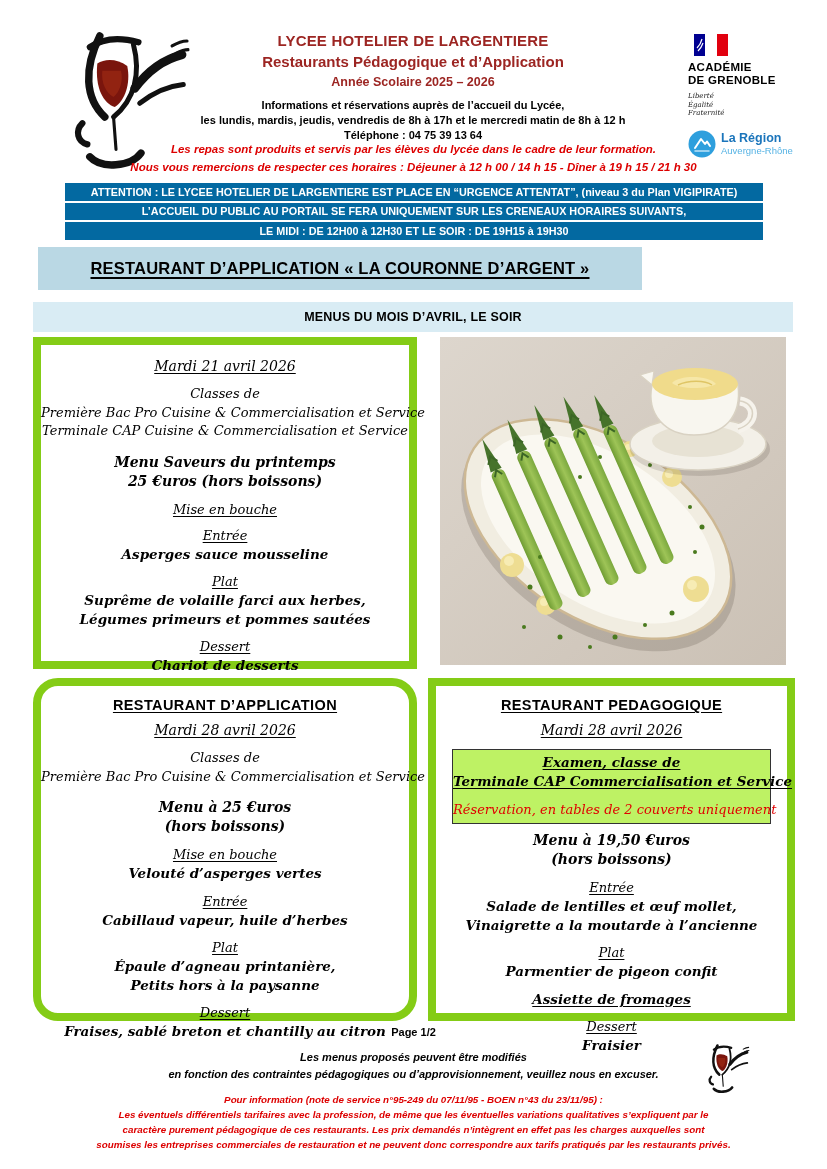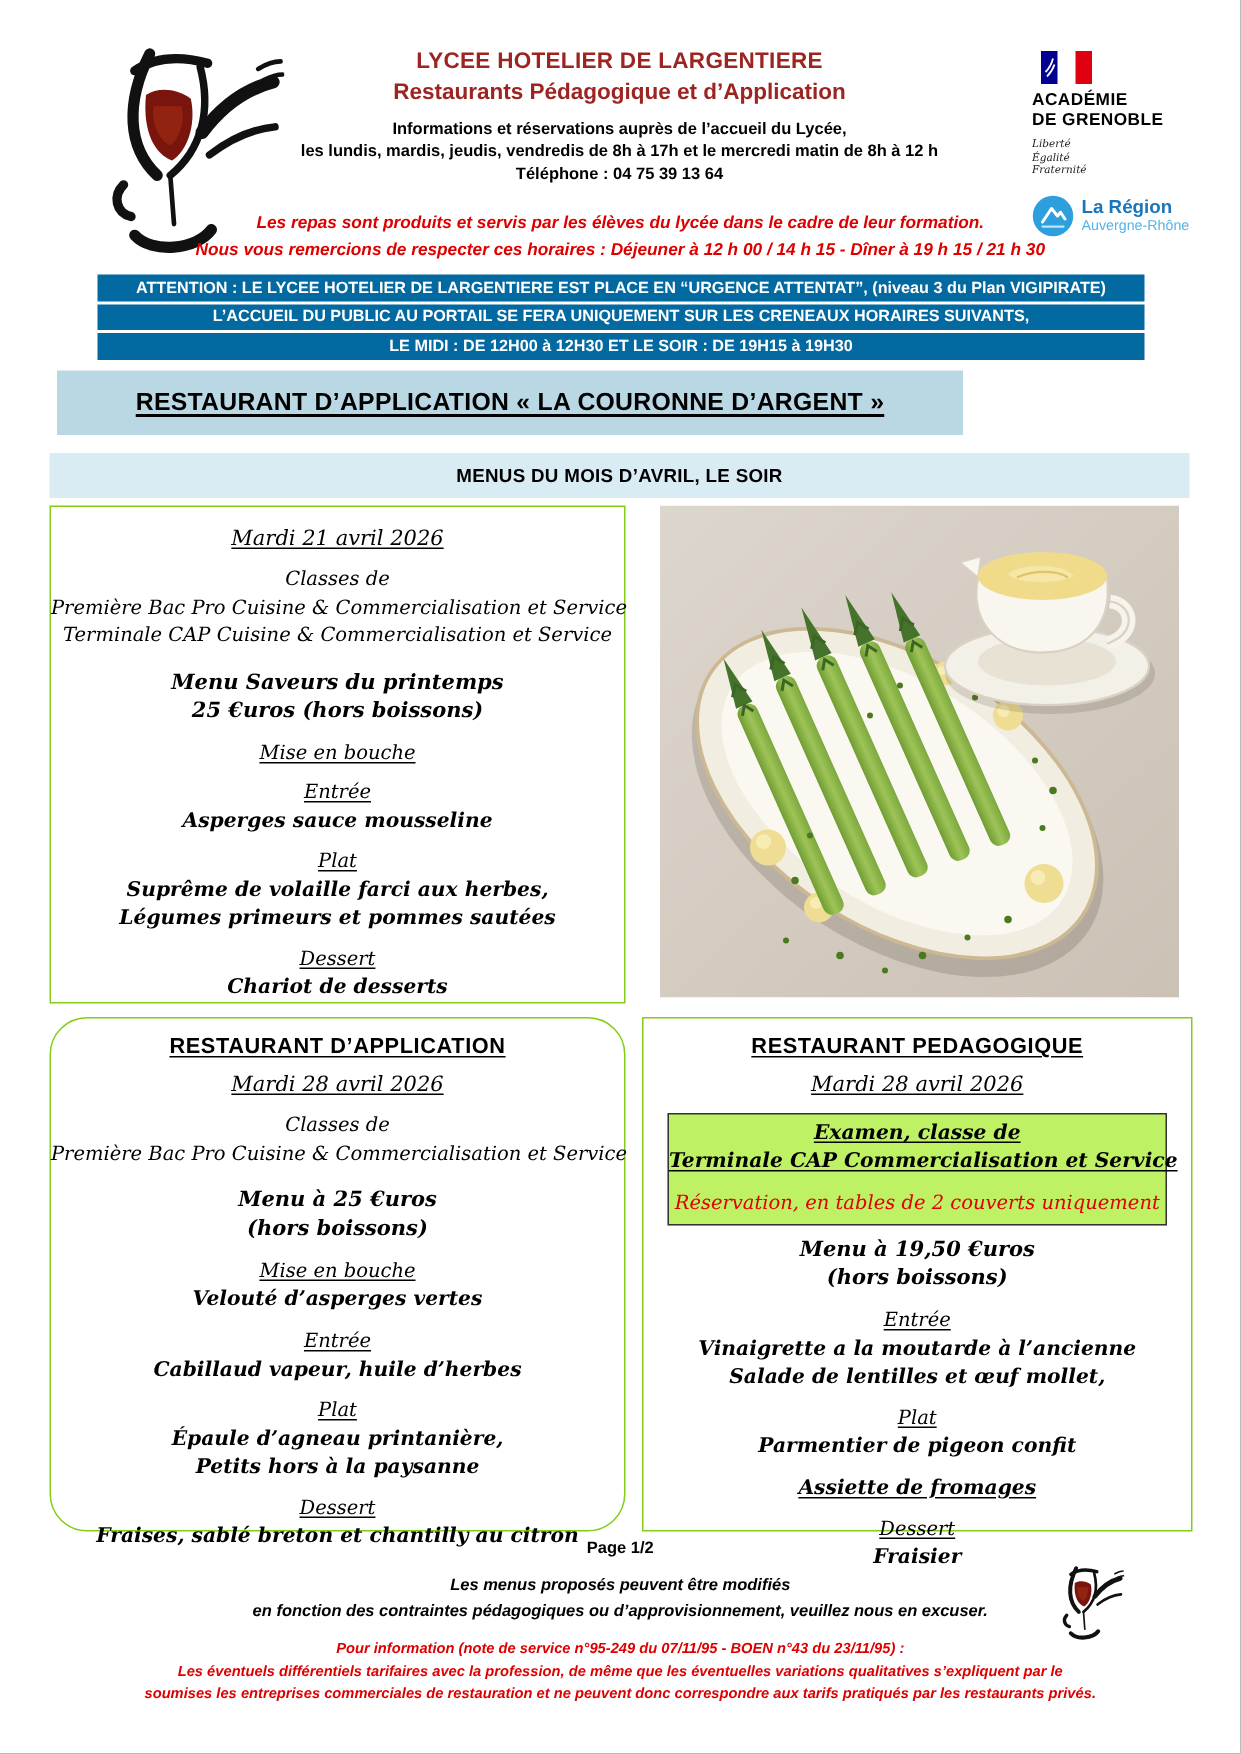--- a/index.html
+++ b/index.html
@@ -42,21 +42,21 @@
   
   .banner-title { position:absolute; left:38px; top:247px; width:604px; height:43px;
                   background:#bad8e4; display:flex; align-items:center; justify-content:center;
                   font-size:16.5px; font-weight:bold; text-decoration:underline;
                   text-underline-offset:3px; text-decoration-thickness:2px; letter-spacing:.2px; }
   .banner-sub { position:absolute; left:33px; top:302px; width:760px; height:30px;
                 background:#d9ecf4; display:flex; align-items:center; justify-content:center;
                 font-size:12.5px; font-weight:bold; letter-spacing:.2px; }
 
   
-  .menu-box { position:absolute; background:#fff; border:1px solid #84cc16; text-align:center;
+  .menu-box { position:absolute; background:#fff; border:8px solid #84cc16; text-align:center;
               font-family:"DejaVu Serif", serif; }
   .box-1 { left:33px;  top:337px; width:384px; height:332px; padding-top:13px; }
   .box-2 { left:33px;  top:678px; width:384px; height:343px; padding-top:11px;border-radius:25px; }
   .box-3 { left:428px; top:678px; width:367px; height:343px; padding-top:11px; }
 
   .m-title  { font-family:"Liberation Sans", sans-serif; font-size:14.5px; font-weight:bold;
               text-decoration:underline; text-underline-offset:2px; letter-spacing:.4px; margin-bottom:9px; }
   .m-date   { font-style:italic; font-size:14px; text-decoration:underline; text-underline-offset:2px; margin-bottom:11px; }
   .m-classes{ font-style:italic; font-size:13px; line-height:18.5px; }
   .m-name   { font-weight:bold; font-style:italic; font-size:14px; line-height:19px; margin-top:12px; }
@@ -120,20 +120,21 @@
 
 <div class="page">
 
   <svg class="glass-logo-top" viewBox="0 0 110 130">
       <use href="#glassLogo"></use>
     </svg>
 
   <div class="header-center">
     <div class="h-school nowrap">LYCEE HOTELIER DE LARGENTIERE</div>
     <div class="h-sub nowrap">Restaurants Pédagogique et d’Application</div>
+    <div class="h-year nowrap">Année Scolaire 2025 – 2026</div>
     <div class="h-info nowrap">Informations et réservations auprès de l’accueil du Lycée,</div>
     <div class="h-info2 nowrap">les lundis, mardis, jeudis, vendredis de 8h à 17h et le mercredi matin de 8h à 12 h</div>
     <div class="h-phone nowrap">Téléphone : 04 75 39 13 64</div>
   </div>
 
   <div class="gov-block">
     <svg class="flag" width="34" height="22" viewBox="0 0 34 22">
         <use href="#frFlag"></use>
       </svg>
     <div class="acad">
@@ -301,36 +302,37 @@
     <div class="m-title">RESTAURANT PEDAGOGIQUE</div>
     <div class="m-date">Mardi 28 avril 2026</div>
     <div class="exam-box">
       <div class="exam-line">Examen, classe de</div>
       <div class="exam-line nowrap">Terminale CAP Commercialisation et Service</div>
       <div class="exam-note nowrap">Réservation, en tables de 2 couverts uniquement</div>
     </div>
     <div class="m-name" style="margin-top:6px">Menu à 19,50 €uros</div>
     <div class="m-name" style="margin-top:0">(hors boissons)</div>
     <div class="m-course">Entrée</div>
+    <div class="m-dish nowrap">Salade de lentilles et œuf mollet,</div>
     <div class="m-dish nowrap">Vinaigrette a la moutarde à l’ancienne</div>
-    <div class="m-dish nowrap">Salade de lentilles et œuf mollet,</div>
     <div class="m-course">Plat</div>
     <div class="m-dish">Parmentier de pigeon confit</div>
     <div class="m-dish m-dish-u">Assiette de fromages</div>
     <div class="m-course">Dessert</div>
     <div class="m-dish">Fraisier</div>
   </section>
 
   <div class="page-num">Page 1/2</div>
   <div class="f-note">
     <div class="nowrap">Les menus proposés peuvent être modifiés</div>
     <div class="nowrap">en fonction des contraintes pédagogiques ou d’approvisionnement, veuillez nous en excuser.</div>
   </div>
   <svg class="glass-logo-small" viewBox="0 0 110 130">
       <use href="#glassLogo"></use>
     </svg>
   <div class="legal">
     <div class="nowrap">Pour information (note de service n°95-249 du 07/11/95 - BOEN n°43 du 23/11/95) :</div>
     <div class="nowrap">Les éventuels différentiels tarifaires avec la profession, de même que les éventuelles variations qualitatives s’expliquent par le</div>
+    <div class="nowrap">caractère purement pédagogique de ces restaurants. Les prix demandés n’intègrent en effet pas les charges  auxquelles sont</div>
     <div class="nowrap">soumises les entreprises commerciales de restauration et ne peuvent donc correspondre aux tarifs pratiqués par les restaurants privés.</div>
   </div>
 
 </div>
 
 </body></html>

